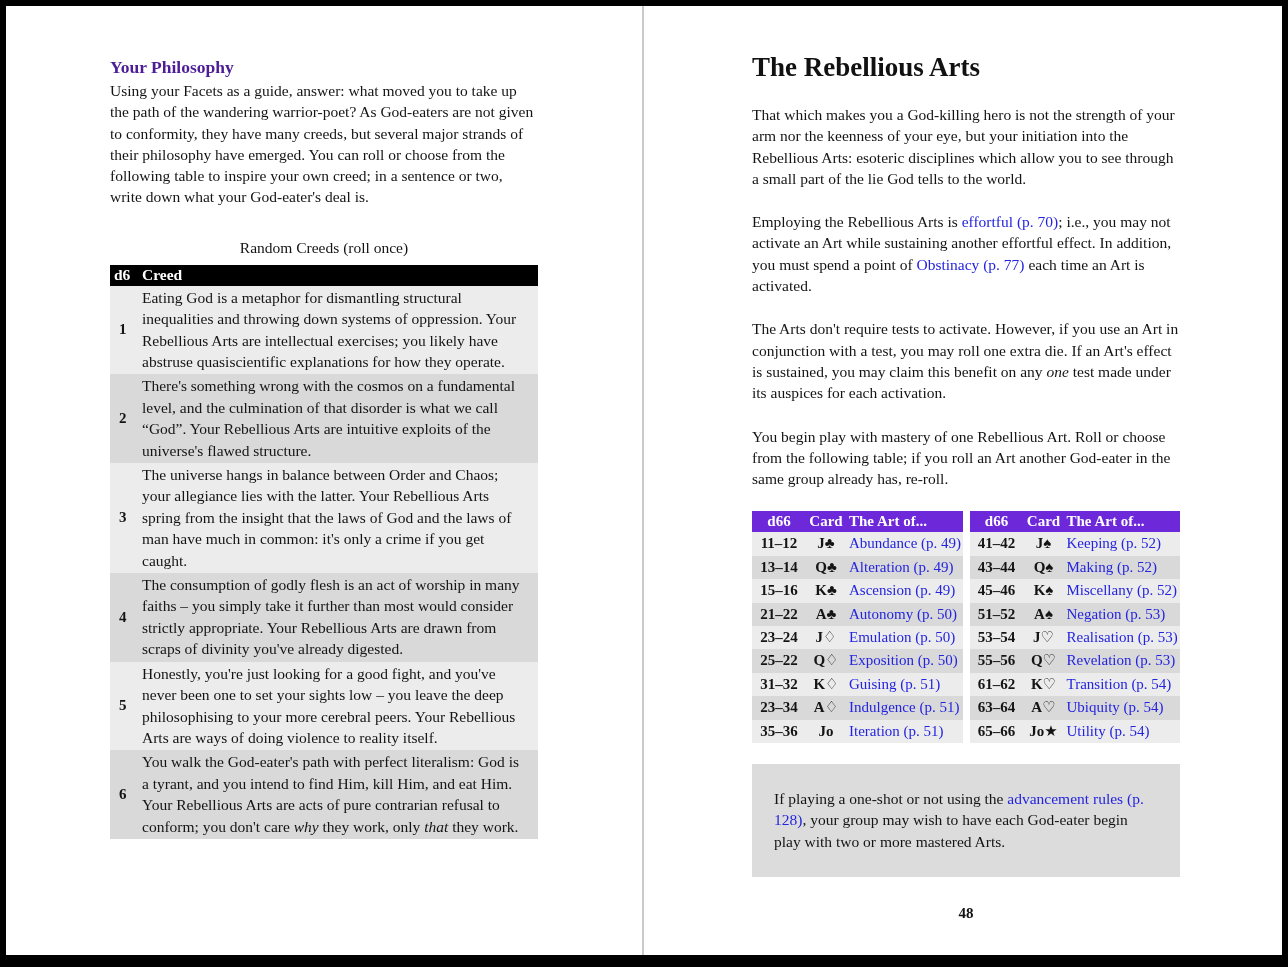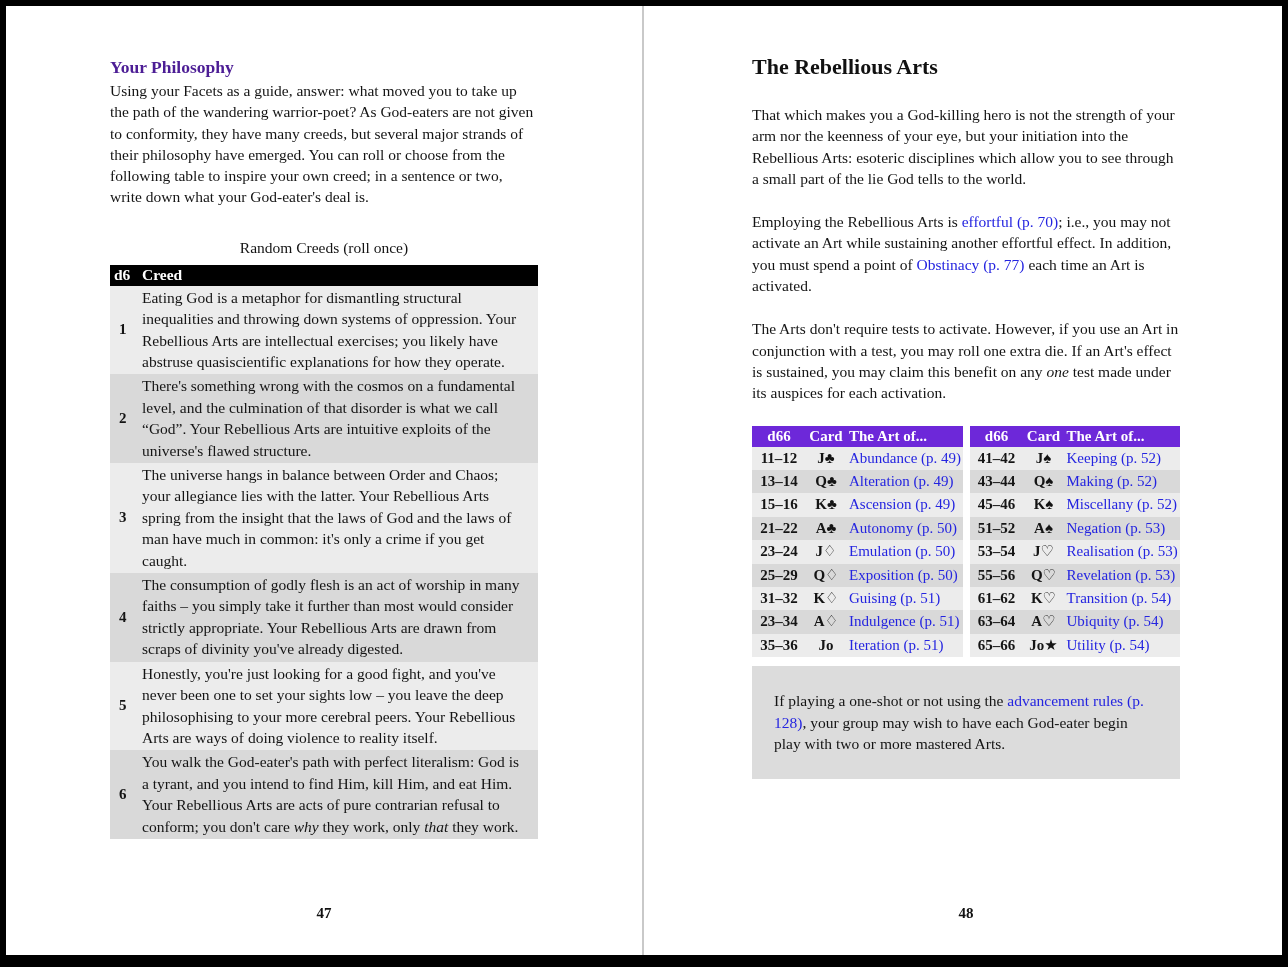--- a/index.html
+++ b/index.html
@@ -6,21 +6,21 @@
   .sheet{position:relative;width:1288px;height:967px;background:#000;overflow:hidden;
          font-family:"Liberation Serif","DejaVu Serif",serif;color:#141414;}
   .paper{position:absolute;left:6px;top:6px;width:1276px;height:949px;background:#ffffff;}
   .divider{position:absolute;left:636px;top:0;bottom:0;width:2px;background:#c9c9c9;}
 
   .col{position:absolute;width:428px;}
   .col-left{left:104px;top:50px;}
   .col-right{left:746px;top:46px;}
 
   h2.small-head{font-size:17.5px;line-height:23px;margin:0 0 1px 0;font-weight:bold;color:#4c1d95;}
-  h1.big-head{font-size:22px;line-height:30px;margin:0 0 22px 0;font-weight:bold;color:#111;}
+  h1.big-head{font-size:27px;line-height:30px;margin:0 0 22px 0;font-weight:bold;color:#111;}
   p.body{font-size:15.5px;line-height:21.3px;margin:0 0 22px 0;color:#141414;}
   .caption{font-size:15.5px;line-height:20px;text-align:center;color:#141414;}
   .cap-left{margin:30px 0 7px 0;}
   .cap-right{margin:4px 0 7px 0;}
 
   a.link{color:#2424e0;text-decoration:none;cursor:pointer;}
   em{font-style:italic;}
 
   
   table.creeds{width:428px;border-collapse:collapse;table-layout:fixed;}
@@ -40,21 +40,21 @@
   table.arts th.h-d66{width:54px;text-align:center;}
   table.arts th.h-card{width:40px;text-align:center;}
   table.arts th.h-art{text-align:left;padding-left:3px;}
   table.arts td{font-size:15px;line-height:21.4px;height:21.4px;white-space:nowrap;}
   table.arts td.d66{font-weight:bold;text-align:center;}
   table.arts td.card{text-align:center;font-weight:bold;}
   table.arts td.card .suit{font-weight:normal;font-size:15px;}
   table.arts td.art{padding-left:3px;overflow:hidden;}
 
   
-  .callout{margin-top:9px;background:#dcdcdc;padding:24px 22px 25px 22px;
+  .callout{margin-top:21px;background:#dcdcdc;padding:24px 22px 25px 22px;
            font-size:15.5px;line-height:21.3px;color:#141414;}
 
   .pagenum{position:absolute;top:899px;width:428px;text-align:center;
            font-size:15px;font-weight:bold;color:#111;}
   .pn-left{left:104px;}
   .pn-right{left:746px;}
 </style>
 </head>
 <body>
 
@@ -96,28 +96,28 @@
               <td class="roll-cell">5</td>
               <td class="creed-cell"><span>Honestly, you're just looking for a good fight, and you've never been one to set your sights low – you leave the deep philosophising to your more cerebral peers. Your Rebellious Arts are ways of doing violence to reality itself.</span></td>
             </tr>
             <tr class="row-dark">
               <td class="roll-cell">6</td>
               <td class="creed-cell"><span>You walk the God-eater's path with perfect literalism: God is a tyrant, and you intend to find Him, kill Him, and eat Him. Your Rebellious Arts are acts of pure contrarian refusal to conform; you don't care </span><em>why</em><span> they work, only </span><em>that</em><span> they work.</span></td>
             </tr>
           </tbody>
       </table>
     </div>
-    <div class="pagenum pn-left">47</div>
 
     <div class="col col-right">
       <h1 class="big-head">The Rebellious Arts</h1>
 
       <p class="body"><span>That which makes you a God-killing hero is not the strength of your arm nor the keenness of your eye, but your initiation into the Rebellious Arts: esoteric disciplines which allow you to see through a small part of the lie God tells to the world.</span></p>
       <p class="body"><span>Employing the Rebellious Arts is </span><a class="link" href="#">effortful (p. 70)</a><span>; i.e., you may not activate an Art while sustaining another effortful effect. In addition, you must spend a point of </span><a class="link" href="#">Obstinacy (p. 77)</a><span> each time an Art is activated.</span></p>
       <p class="body"><span>The Arts don't require tests to activate. However, if you use an Art in conjunction with a test, you may roll one extra die. If an Art's effect is sustained, you may claim this benefit on any </span><em>one</em><span> test made under its auspices for each activation.</span></p>
+      <p class="body"><span>You begin play with mastery of one Rebellious Art. Roll or choose from the following table; if you roll an Art another God-eater in the same group already has, re-roll.</span></p>
 
 
       <div class="arts-wrap">
         <table class="arts">
           <thead>
             <tr>
               <th class="h-d66">d66</th>
               <th class="h-card">Card</th>
               <th class="h-art">The Art of...</th>
             </tr>
@@ -142,21 +142,21 @@
                 <td class="d66">21–22</td>
                 <td class="card"><span>A</span><span class="suit">♣</span></td>
                 <td class="art"><a class="link" href="#">Autonomy (p. 50)</a></td>
               </tr>
               <tr class="row-light">
                 <td class="d66">23–24</td>
                 <td class="card"><span>J</span><span class="suit">♢</span></td>
                 <td class="art"><a class="link" href="#">Emulation (p. 50)</a></td>
               </tr>
               <tr class="row-dark">
-                <td class="d66">25–29</td>
+                <td class="d66">25–22</td>
                 <td class="card"><span>Q</span><span class="suit">♢</span></td>
                 <td class="art"><a class="link" href="#">Exposition (p. 50)</a></td>
               </tr>
               <tr class="row-light">
                 <td class="d66">31–32</td>
                 <td class="card"><span>K</span><span class="suit">♢</span></td>
                 <td class="art"><a class="link" href="#">Guising (p. 51)</a></td>
               </tr>
               <tr class="row-dark">
                 <td class="d66">23–34</td>

